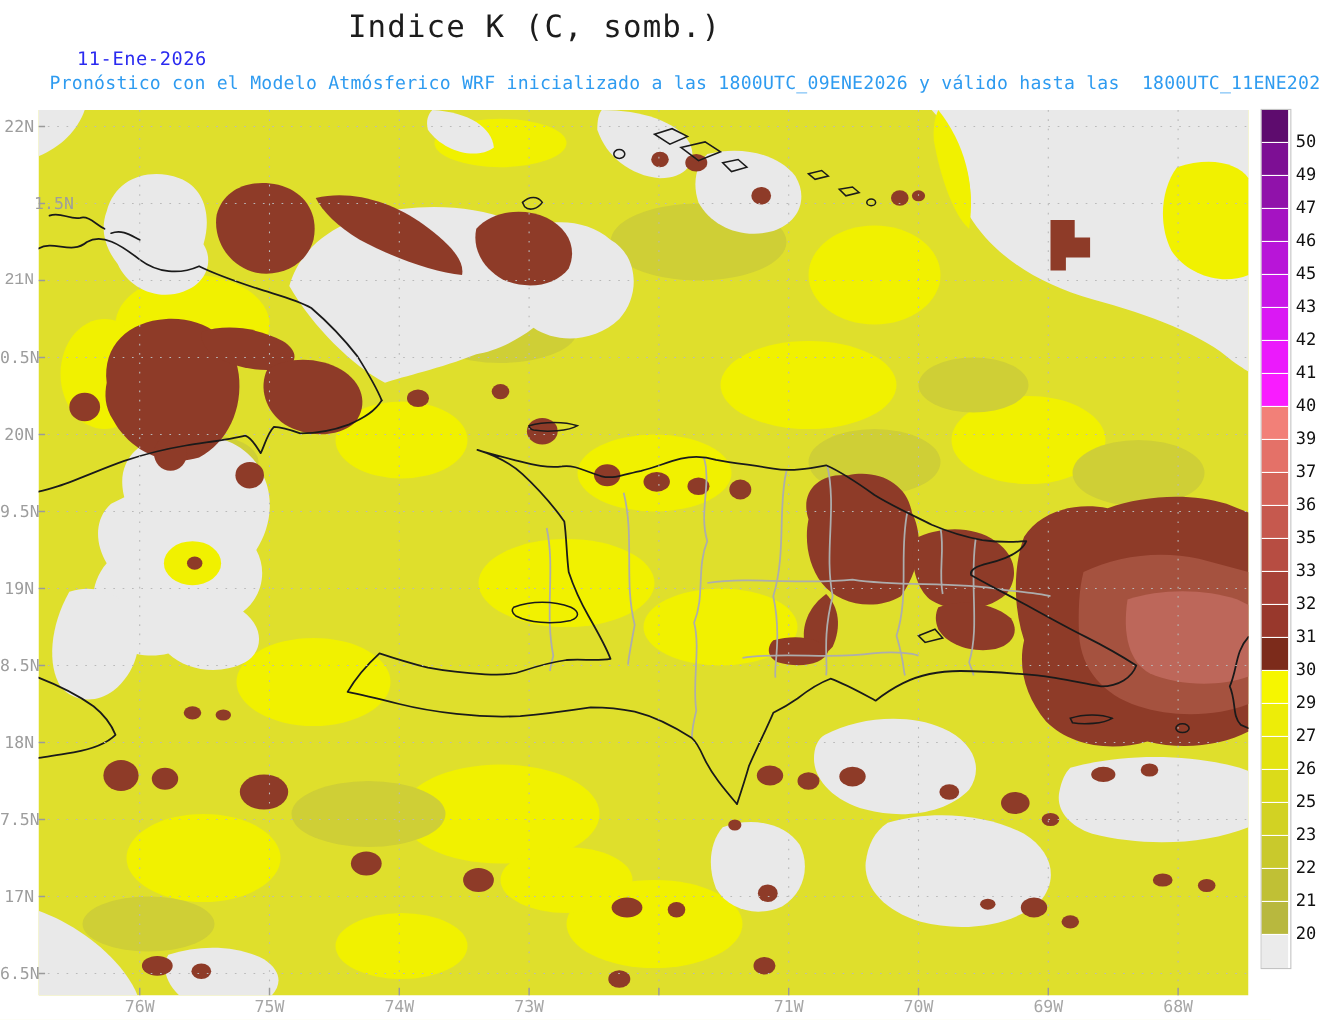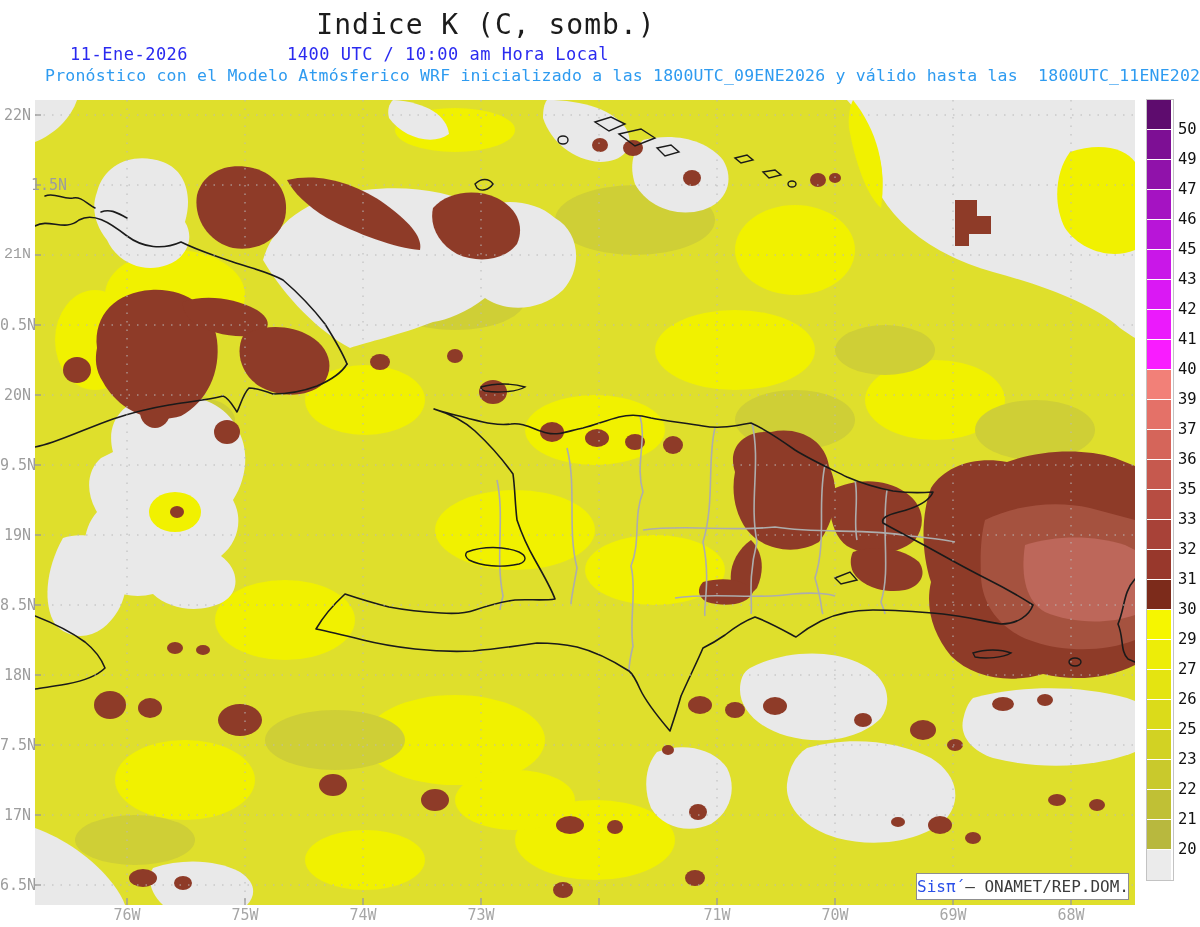--- a/index.html
+++ b/index.html
@@ -40,21 +40,20 @@
   .gridln{stroke:var(--grid);stroke-width:1;stroke-dasharray:1.5 7;}
   .tick{stroke:#9a9a9a;stroke-width:1.3;}
 </style>
 </head>
 <body>
 
 <div id="page" style="--gray: #E9E9E9; --ybase: #DFDF2C; --ybright: #F1F100; --yolive: #CFCF36; --brown: #8E3B28; --brown2: #A5523F; --brown3: #BD675A; --coast: #1a1a1a; --prov: #ADADAD; --grid: #B9B9B9; --blue: #2A2AF0; --cyan: #2E9BF0;">
 
   <div class="title">Indice K (C, somb.)</div>
   <div class="dateline" id="date-txt">11-Ene-2026</div>
-  <div class="dateline" id="time-txt">1400 UTC / 10:00 am Hora Local</div>
   <div class="subtitle">Pronóstico con el Modelo Atmósferico WRF inicializado a las 1800UTC_09ENE2026 y válido hasta las  1800UTC_11ENE2026</div>
 
   <div id="map-wrap">
     <svg width="1100" height="805" viewBox="0 0 1100 805">
 
       <rect class="y0" x="0" y="0" width="1100" height="805"></rect>
 
       <g>
         <ellipse class="y1" cx="140" cy="195" rx="70" ry="45"></ellipse>
         <ellipse class="y1" cx="330" cy="300" rx="60" ry="35"></ellipse>
@@ -328,14 +327,13 @@
       <div class="cbar-label" style="top: 630px;">29.1</div>
       <div class="cbar-label" style="top: 660px;">27.8</div>
       <div class="cbar-label" style="top: 690px;">26.5</div>
       <div class="cbar-label" style="top: 720px;">25.2</div>
       <div class="cbar-label" style="top: 750px;">23.9</div>
       <div class="cbar-label" style="top: 780px;">22.6</div>
       <div class="cbar-label" style="top: 810px;">21.3</div>
       <div class="cbar-label" style="top: 840px;">20</div>
     </div>
 
-  <div id="watermark"><span class="brand">Sisπ́</span><span class="rest"> – ONAMET/REP.DOM.</span></div>
 </div>
 
 </body></html>

